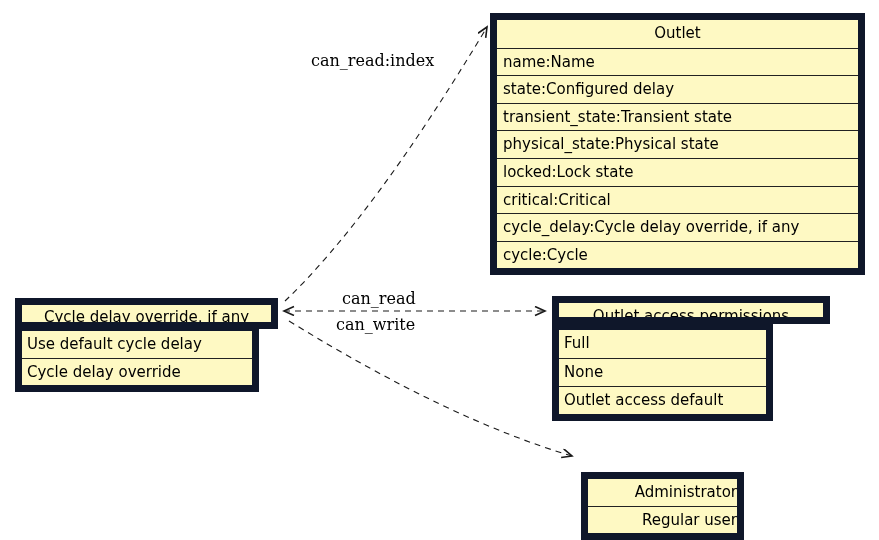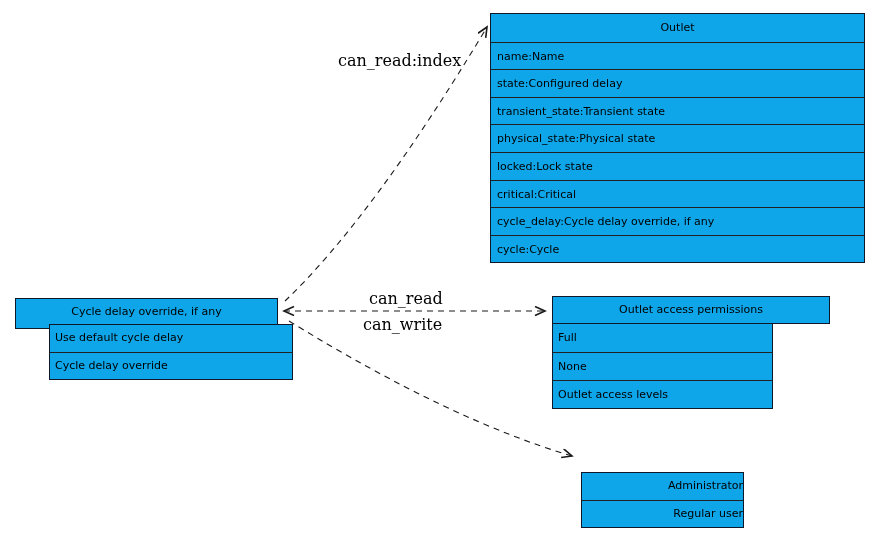--- a/index.html
+++ b/index.html
@@ -29,32 +29,31 @@
     stroke-width: 1.1;
     stroke-dasharray: 6 5;
   }
   .edge-label {
     position: absolute;
     font-family: "DejaVu Serif", serif;
     font-size: 16px;
     line-height: 18px;
     white-space: nowrap;
     color: #000000;
-    margin-left: 27px;
   }
   .lbl-read-index { left: 311px; top: 52px; }
   .lbl-read       { left: 342px; top: 290px; }
   .lbl-write      { left: 336px; top: 316px; text-align: right; }
 
   .box {
     position: absolute;
     box-sizing: border-box;
-    border: 1px solid #0f172a;
-    background: #0ea5e9;
-    font-size: 11px;
+    border: 7px solid #0f172a;
+    background: #fef9c3;
+    font-size: 15px;
   }
   .hdr {
     text-align: center;
     white-space: nowrap;
     overflow: hidden;
   }
   .row {
     box-sizing: border-box;
     border-top: 1px solid #222222;
     padding: 0 0 0 5px;
@@ -63,21 +62,21 @@
   }
   .row.first { border-top: none; }
 
   
   .outlet { left: 490px; top: 13px; width: 375px; }
   .outlet .hdr { height: 27.6px; line-height: 27px; }
   .outlet .row { height: 27.6px; line-height: 27px; padding-left: 6px; }
 
   
   .field-hdr  { left: 15px; top: 298px; width: 263px; height: 31px; line-height: 25px; }
-  .field-body { left: 15px; top: 324px; width: 244px; margin-left: 34px; }
+  .field-body { left: 15px; top: 324px; width: 244px; }
   .field-body .row { height: 27px; line-height: 26px; }
 
   
   .perm-hdr  { left: 552px; top: 296px; width: 278px; height: 28px; line-height: 26px; }
   .perm-body { left: 552px; top: 323px; width: 221px; }
   .perm-body .row { height: 28px; line-height: 27px; }
 
   
   .admin-hdr  { left: 581px; top: 447px; width: 192px; height: 26px; line-height: 24px; }
   .admin-body { left: 581px; top: 472px; width: 163px; }
@@ -118,21 +117,21 @@
   <div class="box hdr field-hdr">Cycle delay override, if any</div>
   <div class="box field-body">
     <div class="row first">Use default cycle delay</div>
     <div class="row">Cycle delay override</div>
   </div>
 
   <div class="box hdr perm-hdr">Outlet access permissions</div>
   <div class="box perm-body">
     <div class="row first">Full</div>
     <div class="row">None</div>
-    <div class="row">Outlet access levels</div>
+    <div class="row">Outlet access default</div>
   </div>
 
   <div class="box admin-body">
     <div class="row first">Administrator</div>
     <div class="row">Regular user</div>
   </div>
 
 </div>
 
 </body></html>

